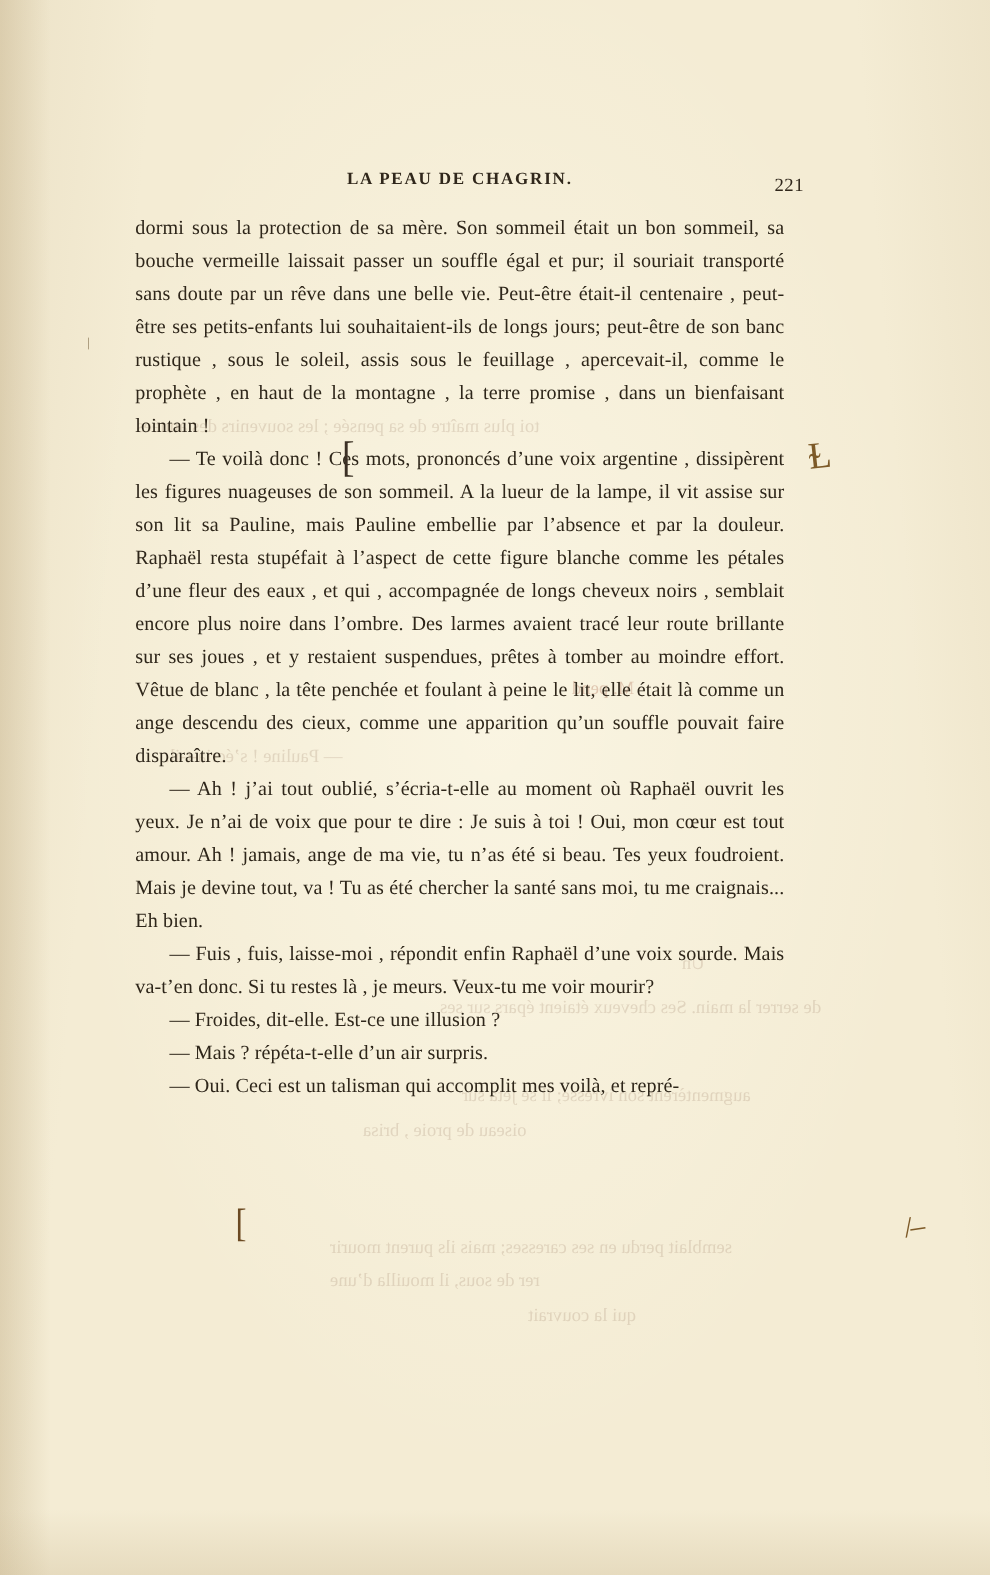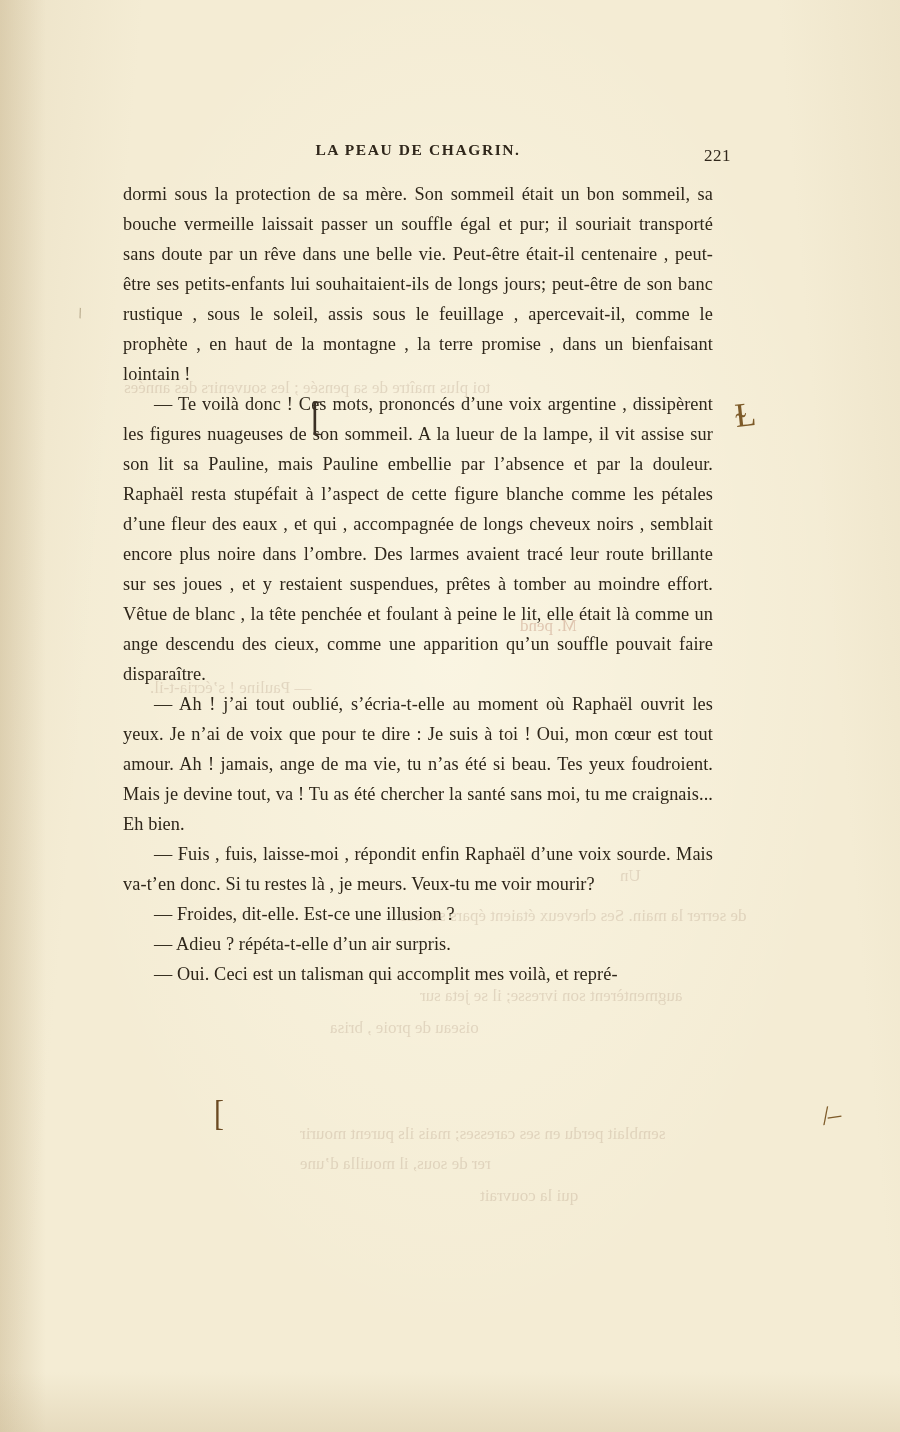--- a/index.html
+++ b/index.html
@@ -26,21 +26,21 @@
   }
   .page {
     position: absolute;
     left: 0; top: 0;
     width: 900px;
     height: 1432px;
   }
   .text-block {
     position: absolute;
     left: 123px;
-    top: 141px;
+    top: 154px;
     width: 590px;
   }
   .running-head {
     display: flex;
     align-items: baseline;
     justify-content: center;
     position: relative;
     height: 26px;
     margin-bottom: 12px;
   }
@@ -177,21 +177,21 @@
     <div class="running-head">
       <span class="title">LA PEAU DE CHAGRIN.</span>
       <span class="folio">221</span>
     </div>
 
     <p class="para">dormi sous la protection de sa mère. Son sommeil était un bon sommeil, sa bouche vermeille laissait passer un souffle égal et pur; il souriait transporté sans doute par un rêve dans une belle vie. Peut-être était-il centenaire , peut-être ses petits-enfants lui souhaitaient-ils de longs jours; peut-être de son banc rustique , sous le soleil, assis sous le feuillage , apercevait-il, comme le prophète , en haut de la montagne , la terre promise , dans un bienfaisant lointain !</p>
     <p class="para indent">— Te voilà donc ! Ces mots, prononcés d’une voix argentine , dissipèrent les figures nuageuses de son sommeil. A la lueur de la lampe, il vit assise sur son lit sa Pauline, mais Pauline embellie par l’absence et par la douleur. Raphaël resta stupéfait à l’aspect de cette figure blanche comme les pétales d’une fleur des eaux , et qui , accompagnée de longs cheveux noirs , semblait encore plus noire dans l’ombre. Des larmes avaient tracé leur route brillante sur ses joues , et y restaient suspendues, prêtes à tomber au moindre effort. Vêtue de blanc , la tête penchée et foulant à peine le lit, elle était là comme un ange descendu des cieux, comme une apparition qu’un souffle pouvait faire disparaître.</p>
     <p class="para indent">— Ah ! j’ai tout oublié, s’écria-t-elle au moment où Raphaël ouvrit les yeux. Je n’ai de voix que pour te dire : Je suis à toi ! Oui, mon cœur est tout amour. Ah ! jamais, ange de ma vie, tu n’as été si beau. Tes yeux foudroient. Mais je devine tout, va ! Tu as été chercher la santé sans moi, tu me craignais... Eh bien.</p>
     <p class="para indent">— Fuis , fuis, laisse-moi , répondit enfin Raphaël d’une voix sourde. Mais va-t’en donc. Si tu restes là , je meurs. Veux-tu me voir mourir?</p>
     <p class="para indent">— Froides, dit-elle. Est-ce une illusion ?</p>
-    <p class="para indent">— Adieu ? répéta-t-elle d’un air surpris.</p>
+    <p class="para indent">— Mais ? répéta-t-elle d’un air surpris.</p>
     <p class="para indent">— Oui. Ceci est un talisman qui accomplit mes voilà, et repré-</p>
   </div>
 
   <div class="annotation ann-tick">\</div>
   <div class="annotation ann-bracket-1">[</div>
   <div class="annotation ann-margin-1">Ɫ</div>
   <div class="annotation ann-bracket-2">[</div>
   <div class="annotation ann-margin-2">/–</div>
 
   <div class="edge-shadow-left"></div>

